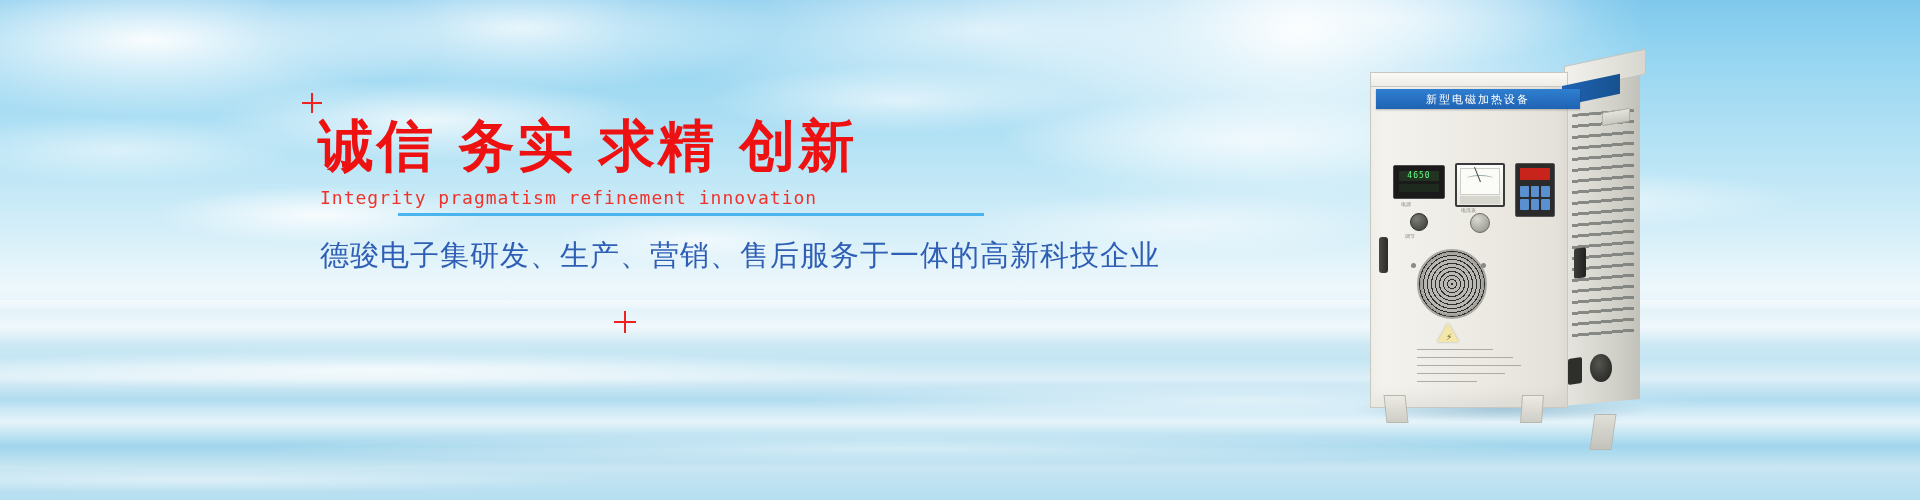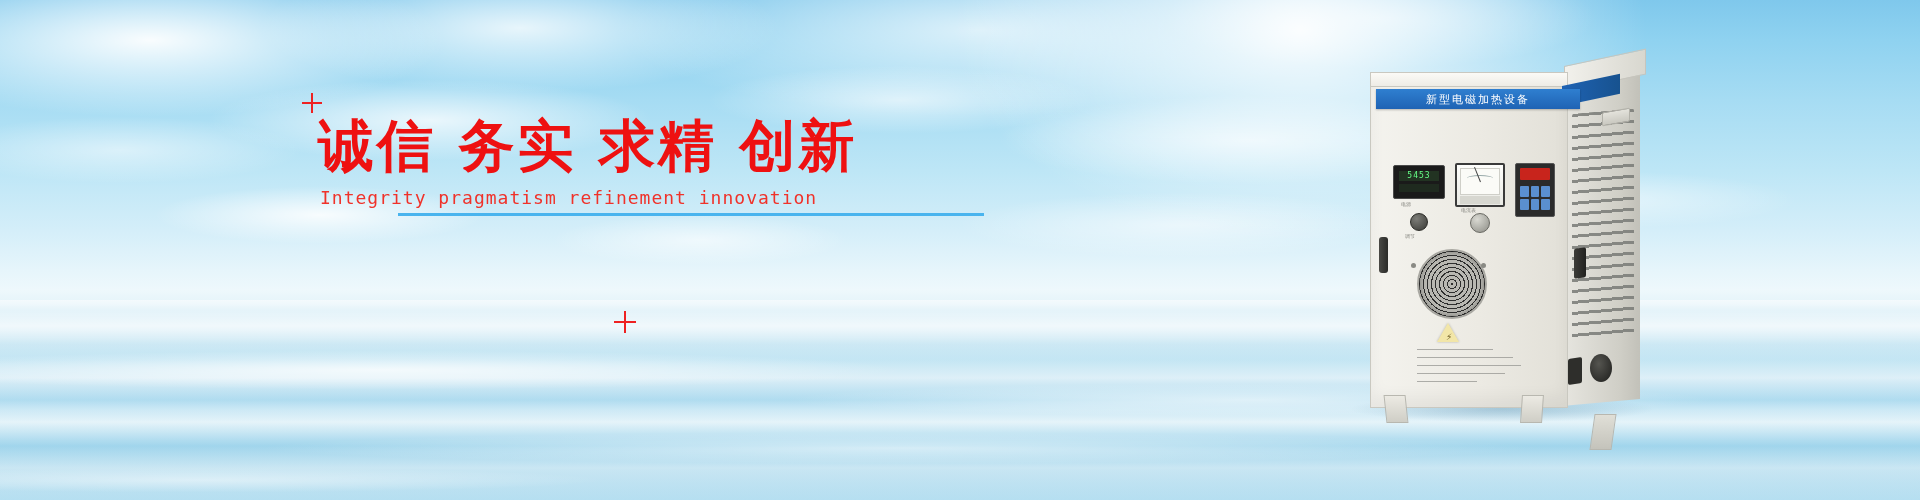--- a/index.html
+++ b/index.html
@@ -304,35 +304,36 @@
 
     <div class="plus plus-a"></div>
     <div class="plus plus-b"></div>
 
     <div class="headline">诚信 务实 求精 创新</div>
 
     <div class="tagline-en">Integrity  pragmatism  refinement  innovation</div>
 
     <div class="divider"></div>
 
+    <div class="cn-line">德骏电子集研发、生产、营销、售后服务于一体的高新科技企业</div>
 
   </div>
 
   <div class="mach-shadow"></div>
 
   <div class="machine">
     <div class="m-side"></div>
     <div class="m-vents"></div>
     <div class="m-topside"></div>
     <div class="m-top"></div>
     <div class="toptab"></div>
     <div class="m-front">
 
       <div class="disp-digital">
-        <div class="seg">5453</div>
+        <div class="seg">4650</div>
         <div class="seg2"></div>
       </div>
 
       <div class="meter">
         <div class="face">
           <div class="scale"></div>
           <div class="needle"></div>
         </div>
         <div class="brand"></div>
       </div>

